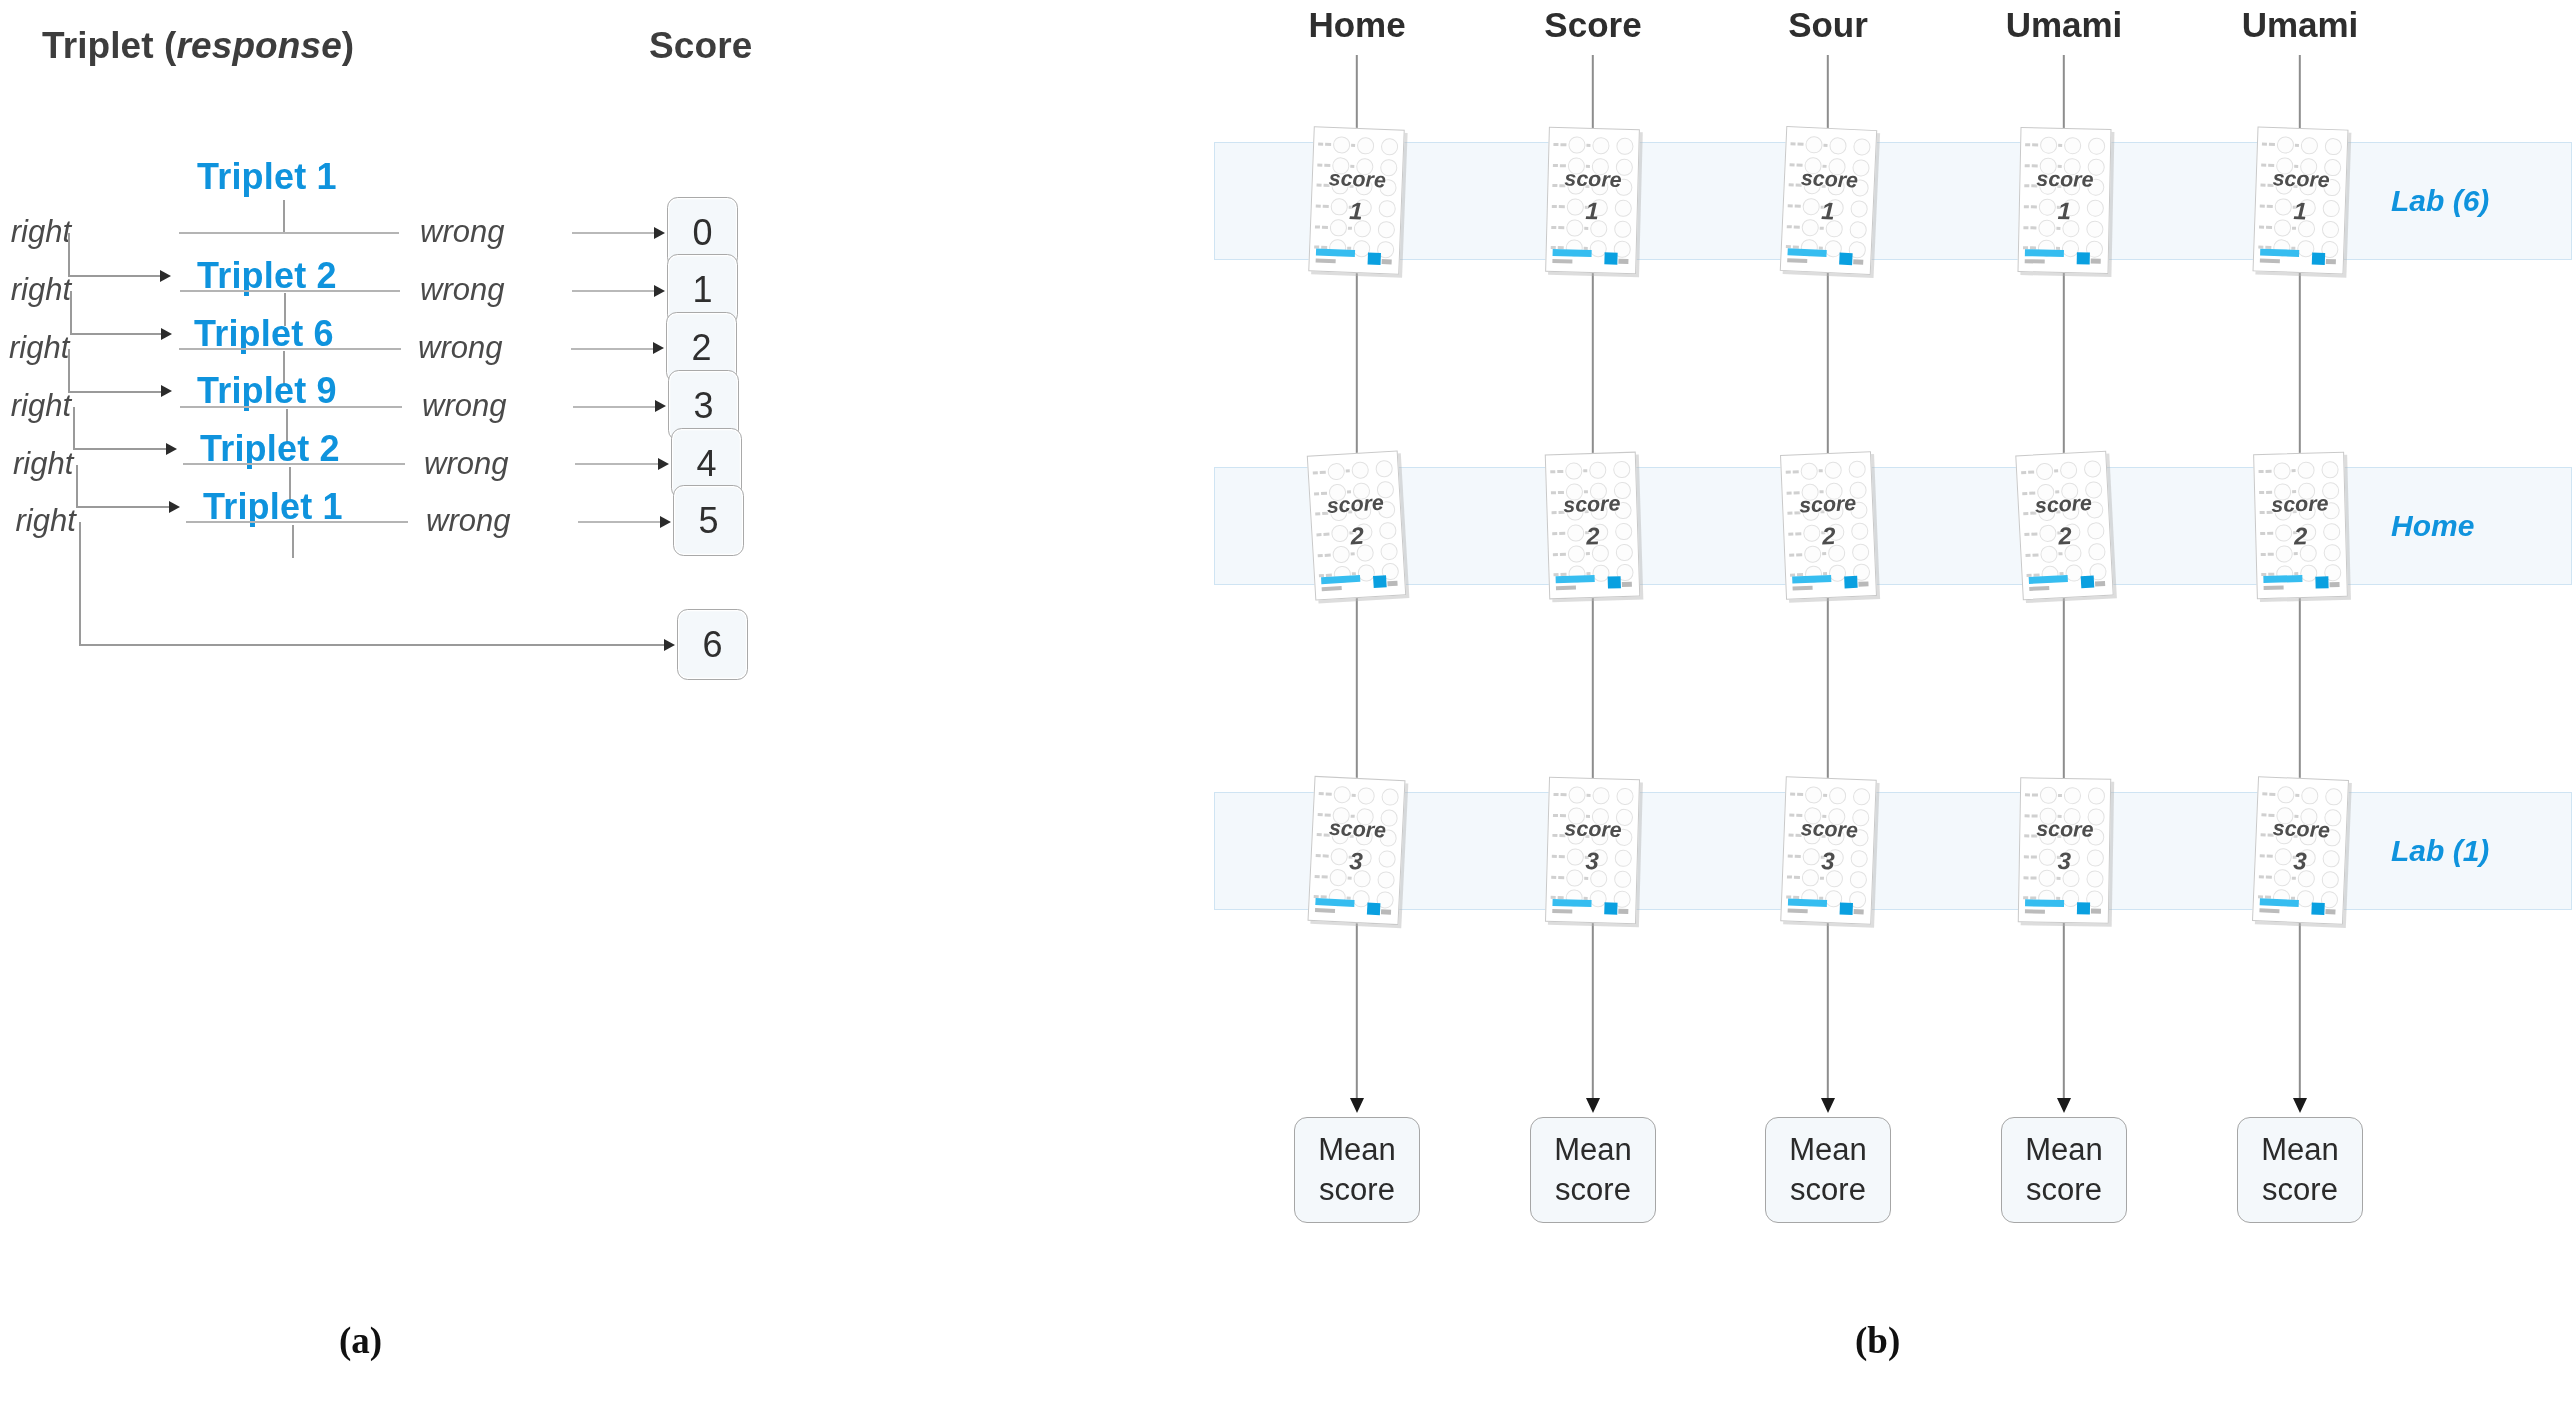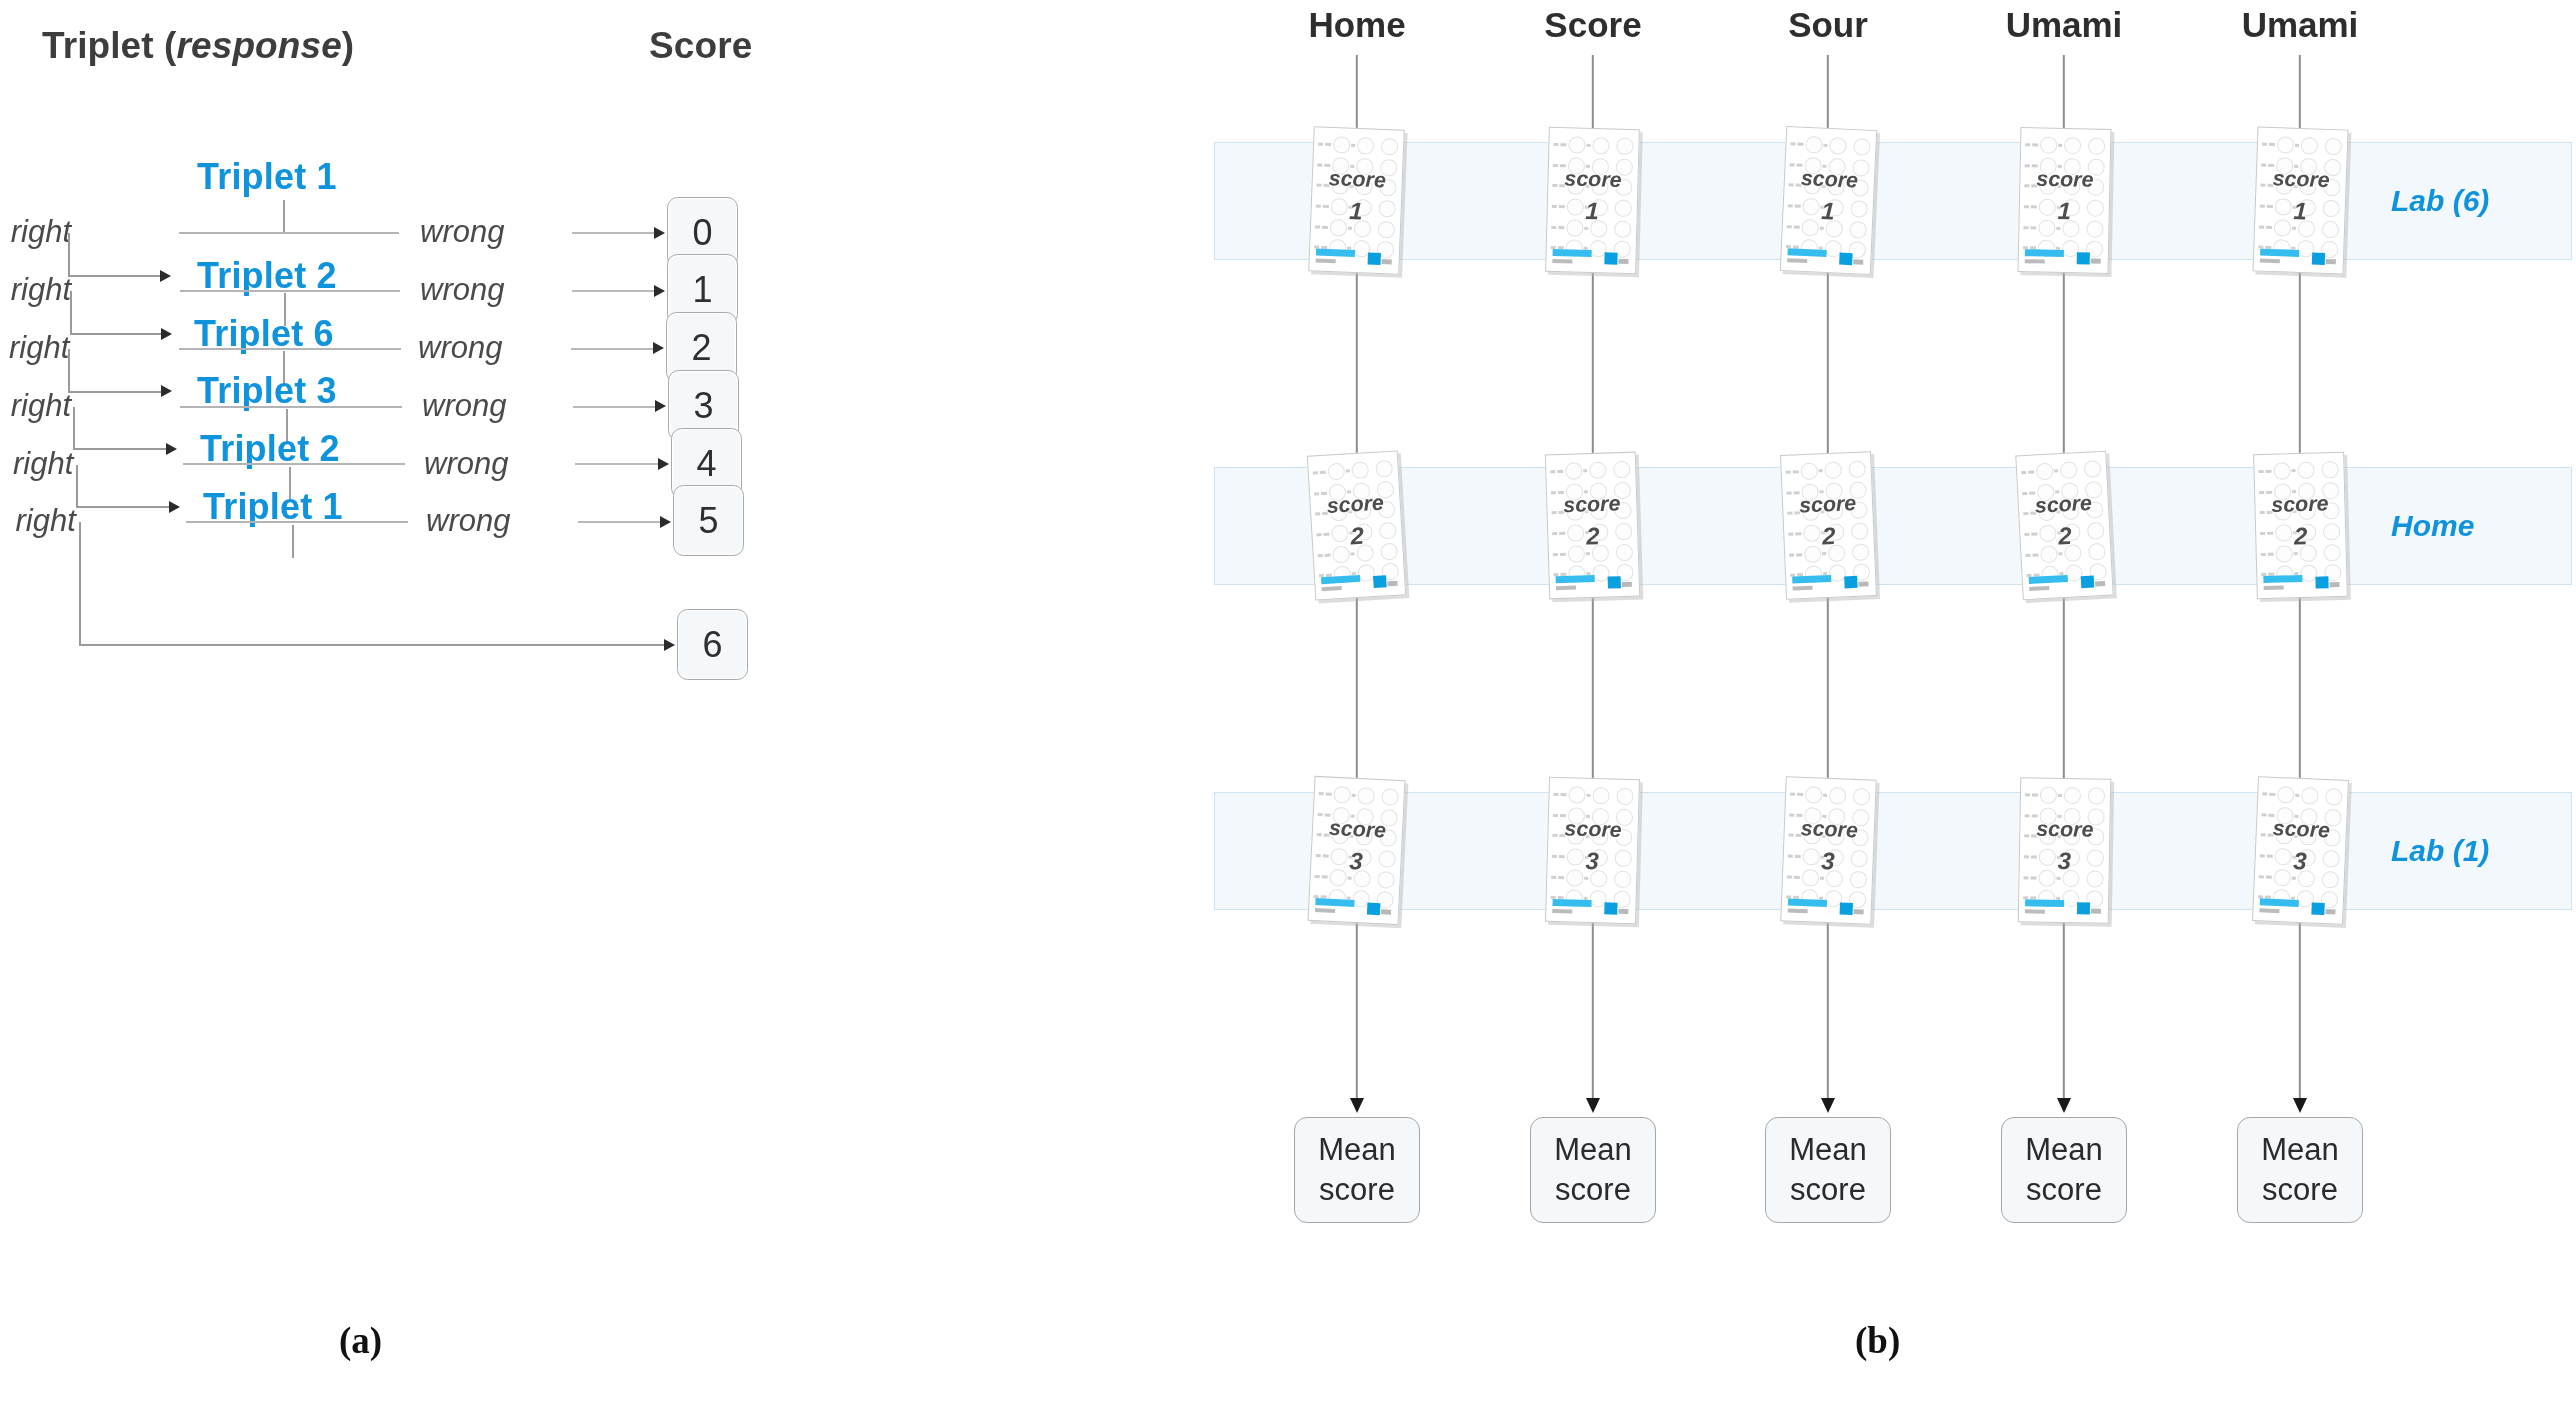--- a/index.html
+++ b/index.html
@@ -179,21 +179,21 @@
     <div class="hbar" style="left:179px; top:348px; width:222px;"></div>
     <div class="side-label" style="left:9px; top:330px;">right</div>
     <div class="side-label" style="left:418px; top:330px;">wrong</div>
     <div class="wrong-line" style="left:571px; top:348px; width:83px;"></div>
     <div class="arrow-r" style="left:653px; top:342px;"></div>
     <div class="score-box" style="left:666px; top:312px; width:71px; height:71px;">2</div>
     <div class="elbow-v" style="left:68px; top:349px; height:42px;"></div>
     <div class="elbow-h" style="left:68px; top:391px; width:94px;"></div>
     <div class="arrow-r" style="left:161px; top:385px;"></div>
 
-    <div class="triplet-label" style="left:197px; top:370px;">Triplet 3</div>
+    <div class="triplet-label" style="left:197px; top:370px;">Triplet 9</div>
     <div class="stem" style="left:286px; top:409px; height:33px;"></div>
     <div class="hbar" style="left:180px; top:406px; width:222px;"></div>
     <div class="side-label" style="left:10.7px; top:388px;">right</div>
     <div class="side-label" style="left:422px; top:388px;">wrong</div>
     <div class="wrong-line" style="left:573px; top:406px; width:83px;"></div>
     <div class="arrow-r" style="left:655px; top:400px;"></div>
     <div class="score-box" style="left:668px; top:370px; width:71px; height:71px;">3</div>
     <div class="elbow-v" style="left:73px; top:407px; height:42px;"></div>
     <div class="elbow-h" style="left:73px; top:448px; width:94px;"></div>
     <div class="arrow-r" style="left:166px; top:443px;"></div>

